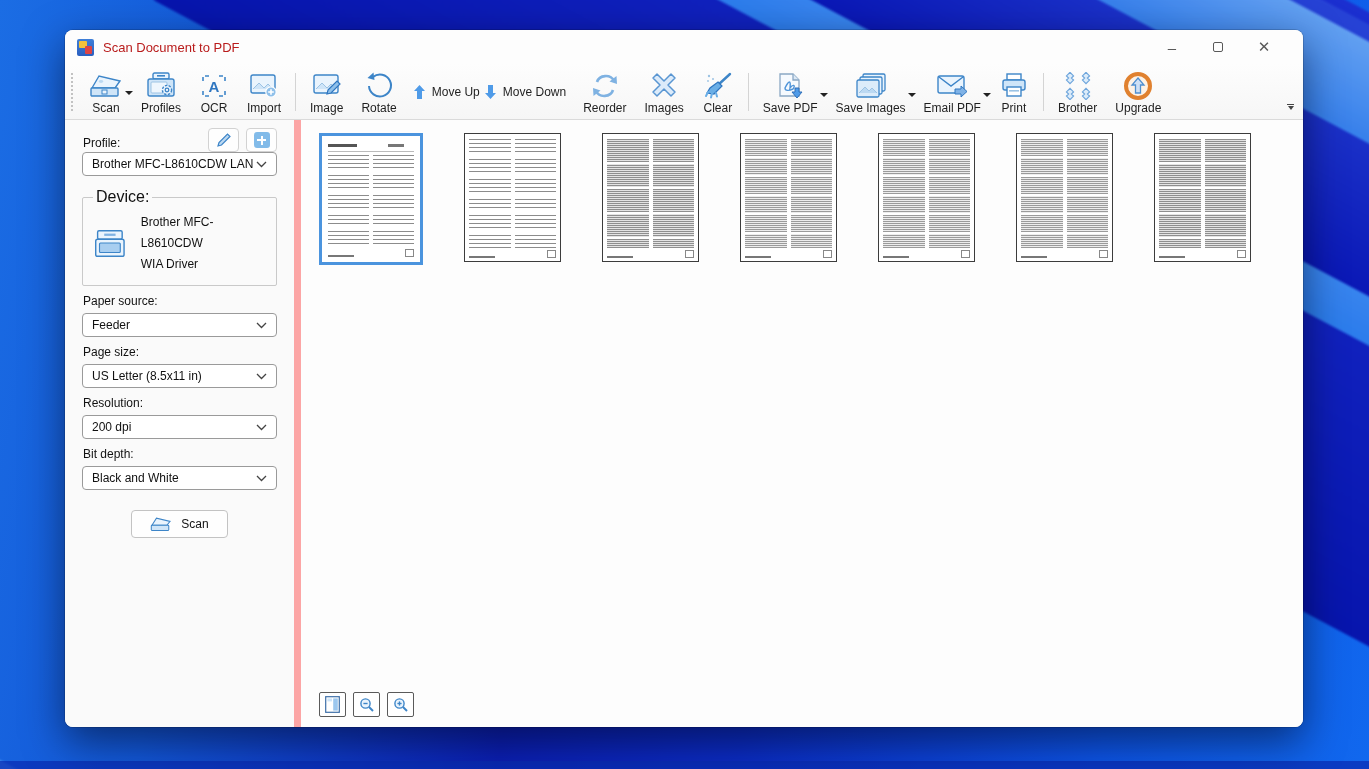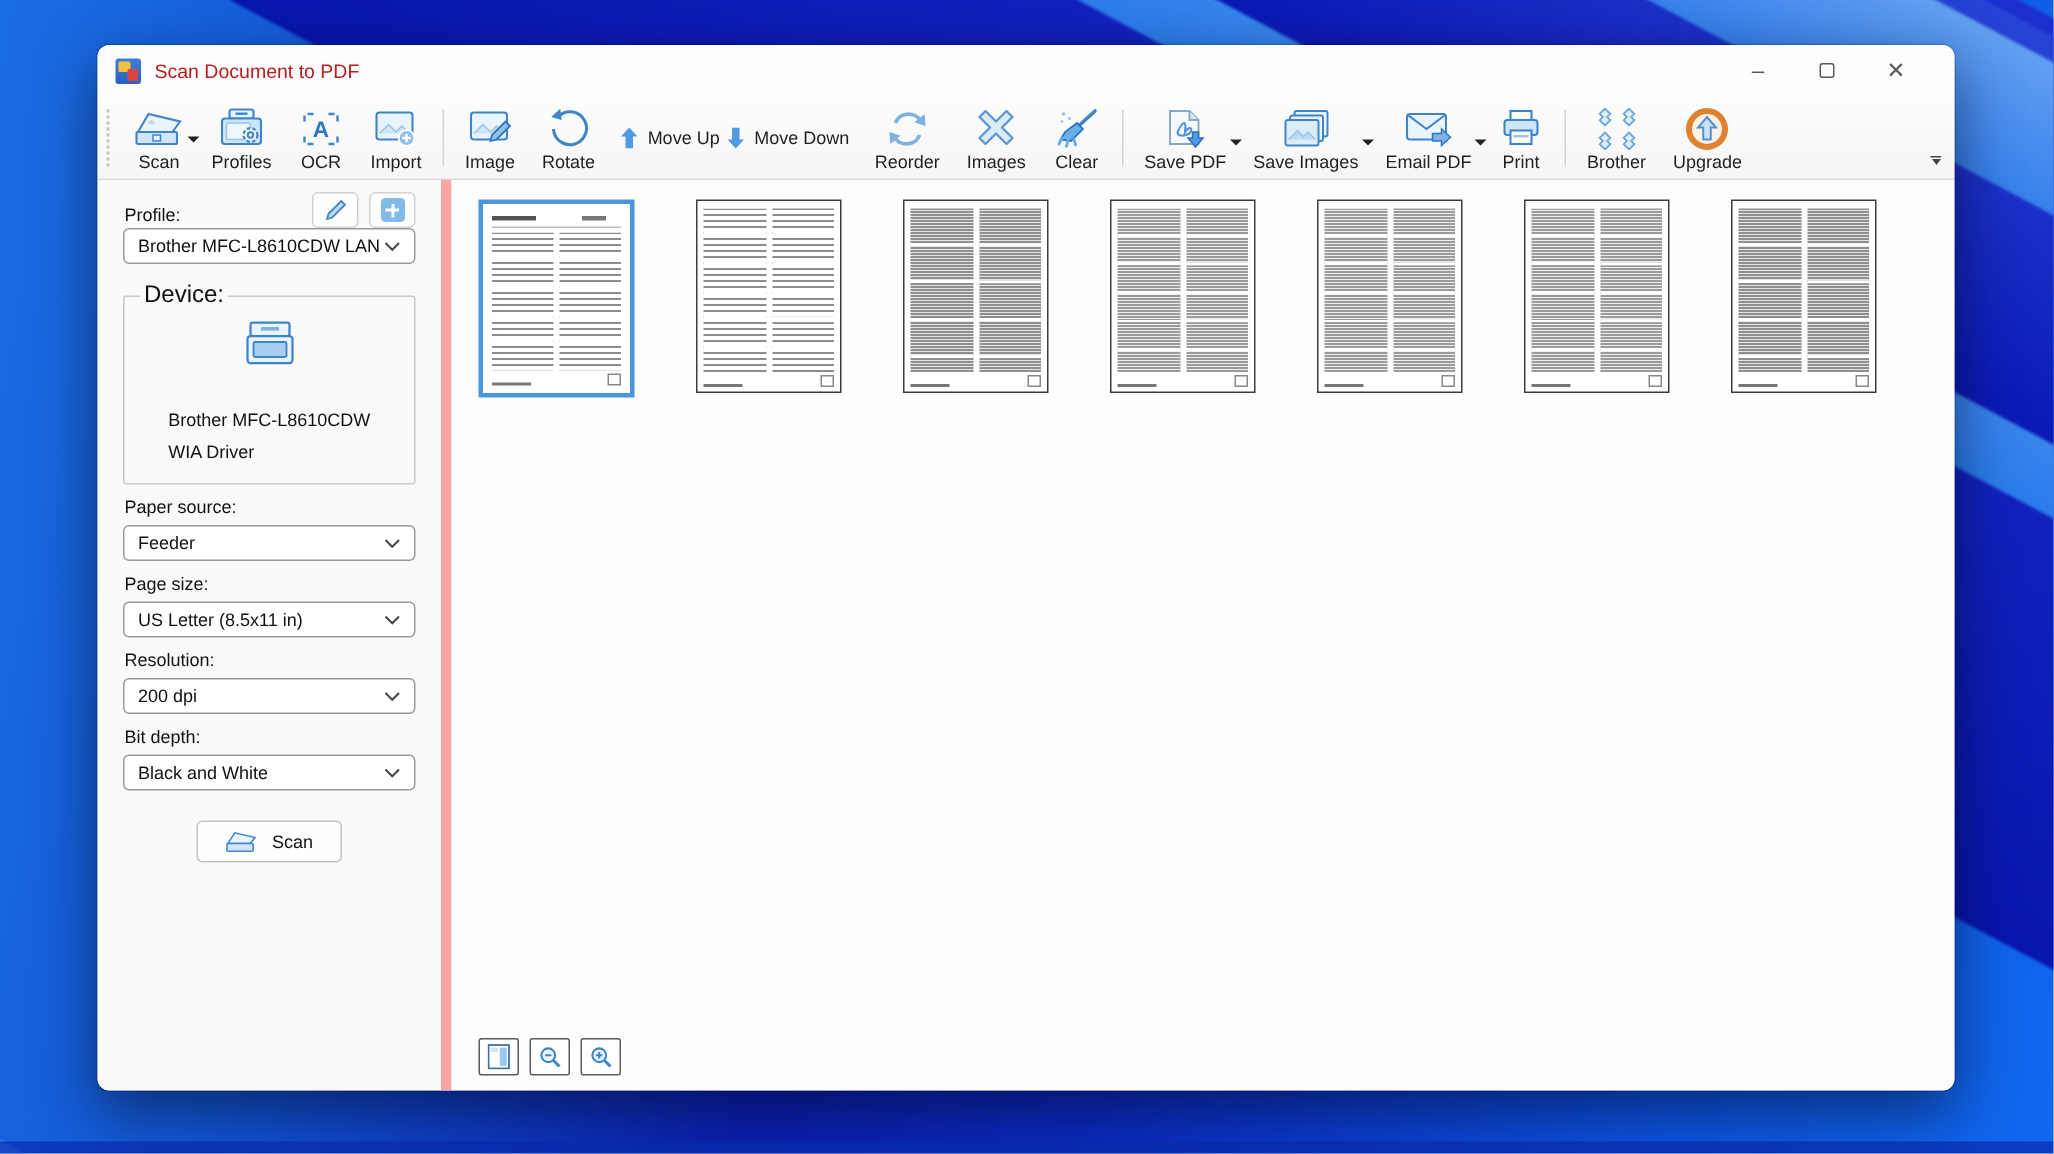--- a/index.html
+++ b/index.html
@@ -69,21 +69,21 @@
   .plus-sq::before, .plus-sq::after { content:""; position:absolute; background:#fff; }
   .plus-sq::before { left:3.5px; top:7px; width:9px; height:2px; }
   .plus-sq::after { left:7px; top:3.5px; width:2px; height:9px; }
 
   .combo { height:24px; border:1px solid #9a9a9a; border-radius:4px; background:#fff;
     display:flex; align-items:center; padding:0 9px; font-size:12px; color:#111; margin-bottom:2px; }
   .combo .chev { margin-left:auto; }
 
   fieldset.device { border:1px solid #c9c9c9; border-radius:2px; margin:12px 0 2px; padding:6px 8px 10px; }
   fieldset.device legend { font-size:16px; color:#111; padding:0 3px; margin-left:2px; }
-  .devrow { display:flex; align-items:center; gap:24px;flex-direction:column; }
+  .devrow { display:flex; align-items:center; gap:12px; }
   .devtxt { font-size:12px; color:#111; line-height:21px; }
 
   .scanbtnwrap { display:flex; justify-content:center; margin-top:20px; }
   .scanbtn { width:97px; height:28px; background:#fefefe; border:1px solid #c3c3c3; border-radius:4px;
     display:flex; align-items:center; justify-content:center; gap:9px; font-size:12px; color:#111; }
 
   
   .thumbrow { display:flex; gap:41px; padding:13px 0 0 18px; }
   .thumb { width:97px; height:129px; background:#fff; border:1px solid #3c3c3c; padding:5px 4px 3px; }
   .thumb.selected { width:104px; height:132px; border:3px solid #4b94de; padding:7px 6px 5px; }

